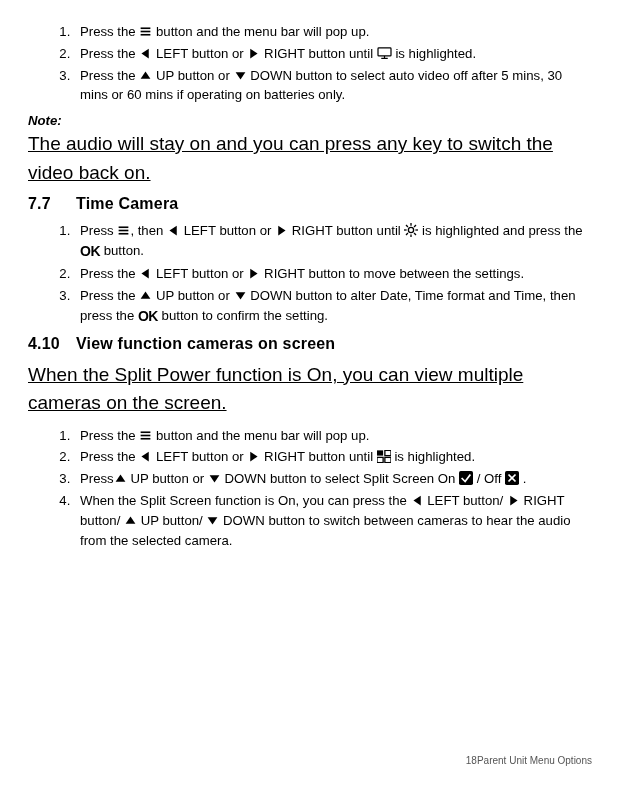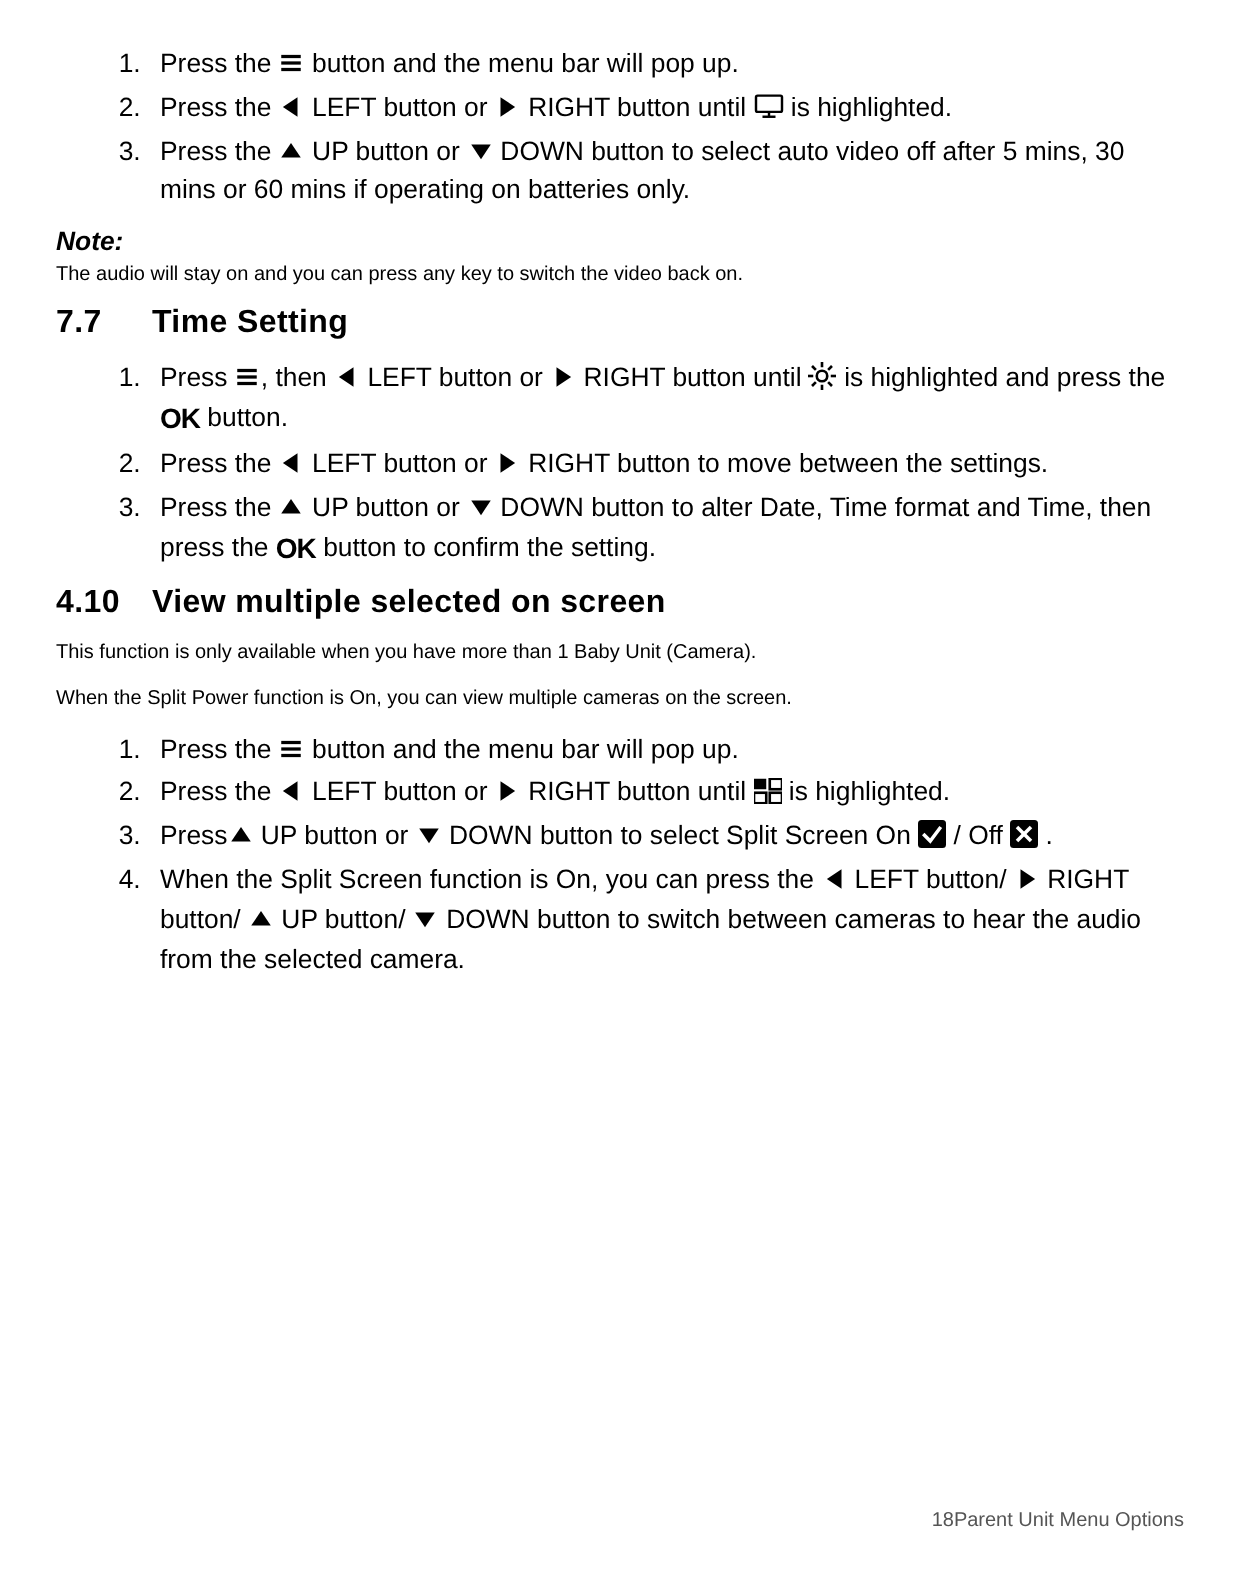--- a/index.html
+++ b/index.html
@@ -37,23 +37,24 @@
     padding-left: 6px;
     margin-bottom: 2px;
   }
   .note-label {
     font-weight: bold;
     font-style: italic;
     font-size: 13.2px;
     margin: 6px 0 2px 0;
   }
   .body-text {
-    font-size: 10px;
+    font-size: 19px;
     line-height: 1.5;
     margin: 2px 0 8px 0;
+    text-decoration: underline;
   }
   .footer {
     position: absolute;
     bottom: 20px;
     left: 28px;
     right: 28px;
     display: flex;
     justify-content: flex-end;
     font-size: 10px;
     color: #555;
@@ -95,21 +96,21 @@
       <li>Press the <span class="ico"><svg width="13" height="13" viewBox="0 0 16 16">
             <polygon points="2,12 14,12 8,3" fill="#000"></polygon>
           </svg></span> UP button or <span class="ico"><svg width="13" height="13" viewBox="0 0 16 16">
             <polygon points="2,4 14,4 8,13" fill="#000"></polygon>
           </svg></span> DOWN button to select auto video off after 5 mins, 30 mins or 60 mins if operating on batteries only.</li>
     </ol>
   <div class="note-label">Note:</div>
   <div class="body-text">The audio will stay on and you can press any key to switch the video back on.</div>
 
   <div class="section-head">
-    <span class="section-num">7.7</span><span>Time Setting</span>
+    <span class="section-num">7.7</span><span>Time Camera</span>
   </div>
   <ol class="steps" id="steps49">
       <li>Press <span class="ico"><svg width="13" height="13" viewBox="0 0 16 16">
             <line x1="2" y1="4" x2="14" y2="4" stroke="#000" stroke-width="2"></line>
             <line x1="2" y1="8" x2="14" y2="8" stroke="#000" stroke-width="2"></line>
             <line x1="2" y1="12" x2="14" y2="12" stroke="#000" stroke-width="2"></line>
           </svg></span>, then <span class="ico"><svg width="13" height="13" viewBox="0 0 16 16">
             <polygon points="12,2 12,14 3,8" fill="#000"></polygon>
           </svg></span> LEFT button or <span class="ico"><svg width="13" height="13" viewBox="0 0 16 16">
             <polygon points="4,2 4,14 13,8" fill="#000"></polygon>
@@ -132,23 +133,22 @@
             <polygon points="4,2 4,14 13,8" fill="#000"></polygon>
           </svg></span> RIGHT button to move between the settings.</li>
       <li>Press the <span class="ico"><svg width="13" height="13" viewBox="0 0 16 16">
             <polygon points="2,12 14,12 8,3" fill="#000"></polygon>
           </svg></span> UP button or <span class="ico"><svg width="13" height="13" viewBox="0 0 16 16">
             <polygon points="2,4 14,4 8,13" fill="#000"></polygon>
           </svg></span> DOWN button to alter Date, Time format and Time, then press the <span class="ok">OK</span> button to confirm the setting.</li>
     </ol>
 
   <div class="section-head">
-    <span class="section-num">4.10</span><span>View multiple selected on screen</span>
+    <span class="section-num">4.10</span><span>View function cameras on screen</span>
   </div>
-  <div class="body-text">This function is only available when you have more than 1 Baby Unit (Camera).</div>
   <div class="body-text">When the Split Power function is On, you can view multiple cameras on the screen.</div>
   <ol class="steps" id="steps410">
       <li>Press the <span class="ico"><svg width="13" height="13" viewBox="0 0 16 16">
             <line x1="2" y1="4" x2="14" y2="4" stroke="#000" stroke-width="2"></line>
             <line x1="2" y1="8" x2="14" y2="8" stroke="#000" stroke-width="2"></line>
             <line x1="2" y1="12" x2="14" y2="12" stroke="#000" stroke-width="2"></line>
           </svg></span> button and the menu bar will pop up.</li>
       <li>Press the <span class="ico"><svg width="13" height="13" viewBox="0 0 16 16">
             <polygon points="12,2 12,14 3,8" fill="#000"></polygon>
           </svg></span> LEFT button or <span class="ico"><svg width="13" height="13" viewBox="0 0 16 16">

